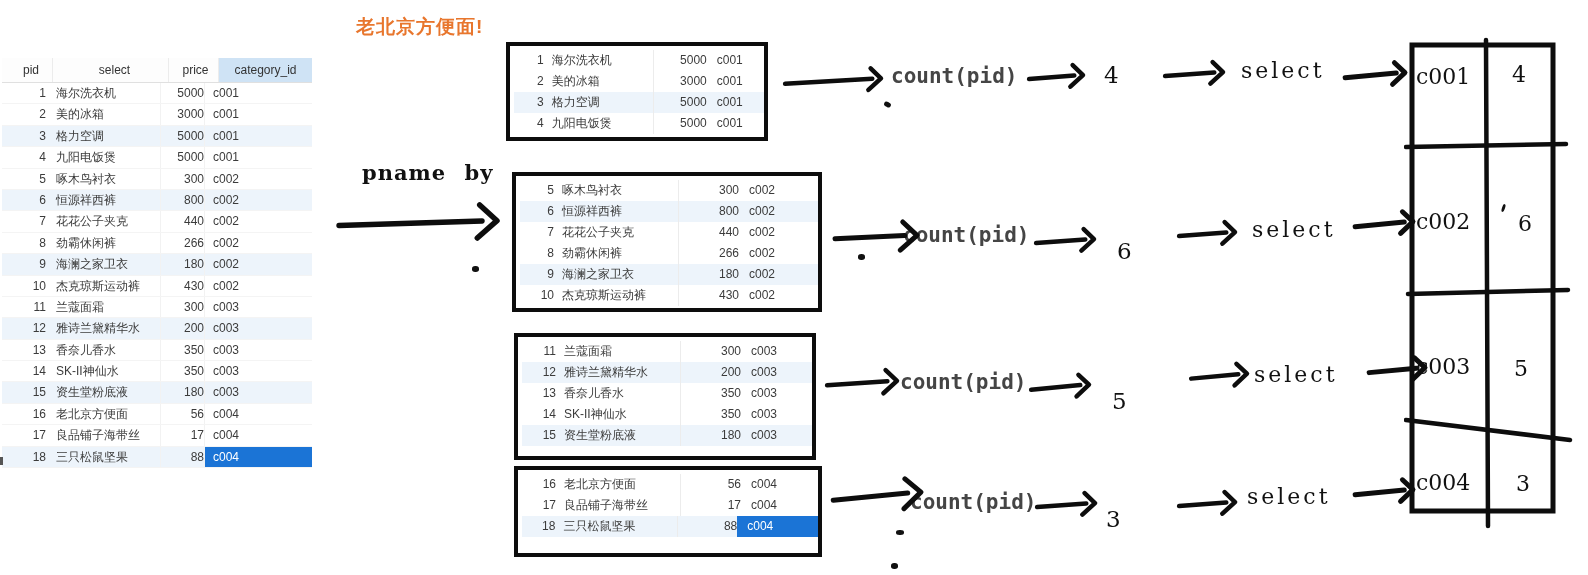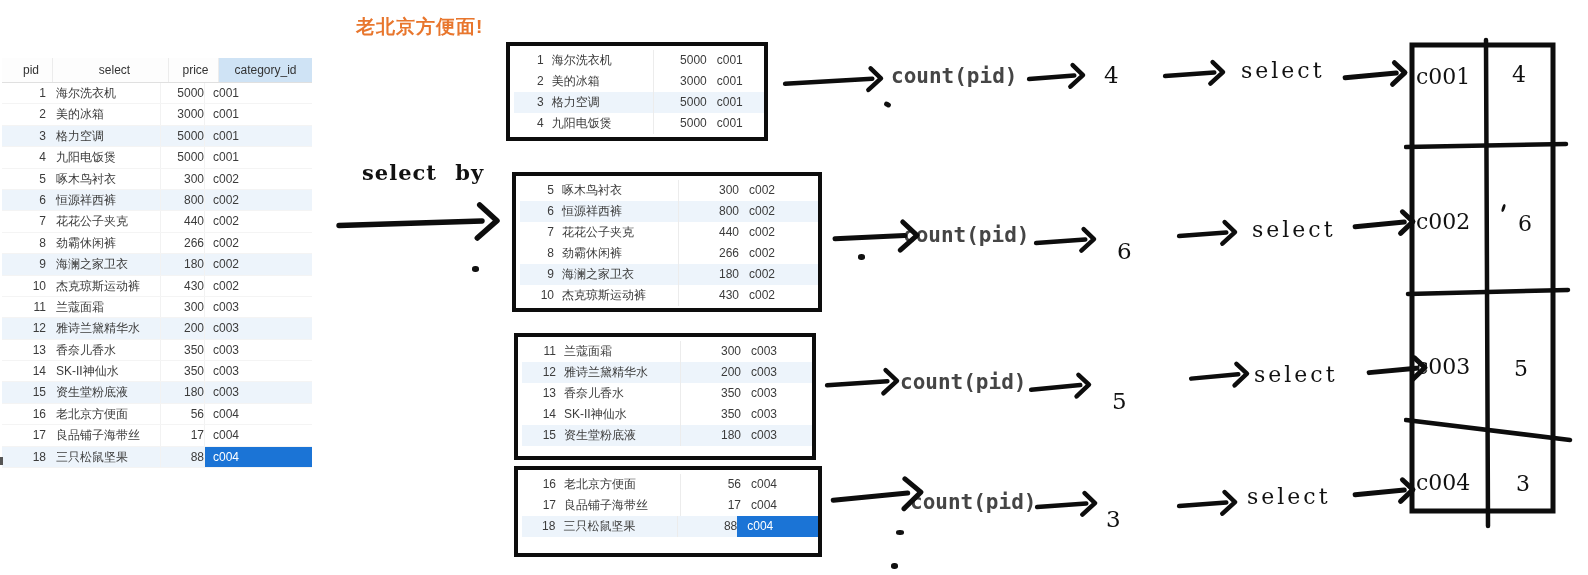--- a/index.html
+++ b/index.html
@@ -200,21 +200,21 @@
         <div class="trow tint">
           <span class="c-pid">18</span>
           <span class="c-name">三只松鼠坚果</span>
           <span class="c-price">88</span>
           <span class="c-cat sel">c004</span>
         </div>
       </div>
   </div>
   <div class="row-marker"></div>
 
-  <div class="gb-label">select by</div>
+  <div class="gb-label">pname by</div>
 
   <div class="gbox" id="gbox-0">
       <div class="grow">
         <span class="g-pid">1</span>
         <span class="g-name">海尔洗衣机</span>
         <span class="g-price">5000</span>
         <span class="g-cat">c001</span>
       </div>
       <div class="grow">
         <span class="g-pid">2</span>

